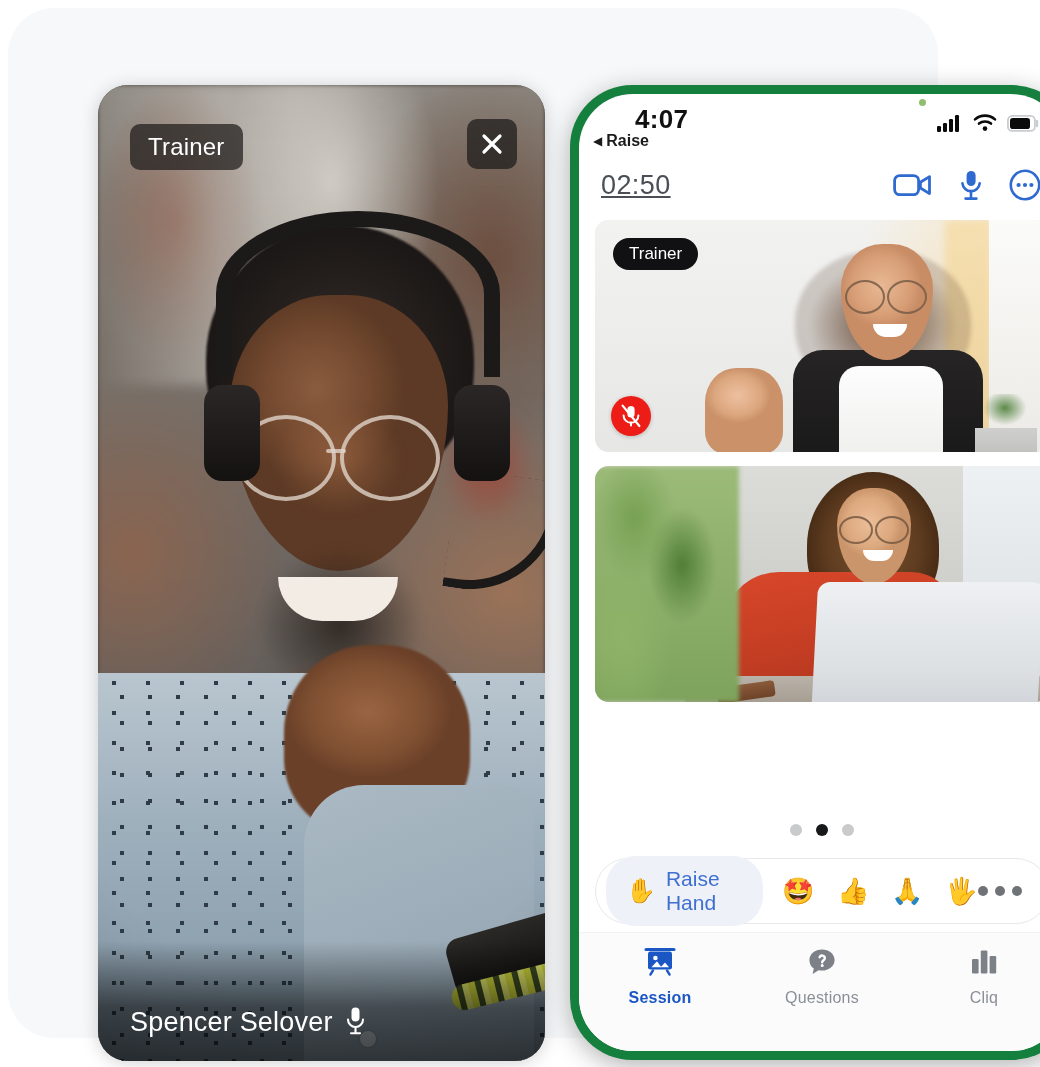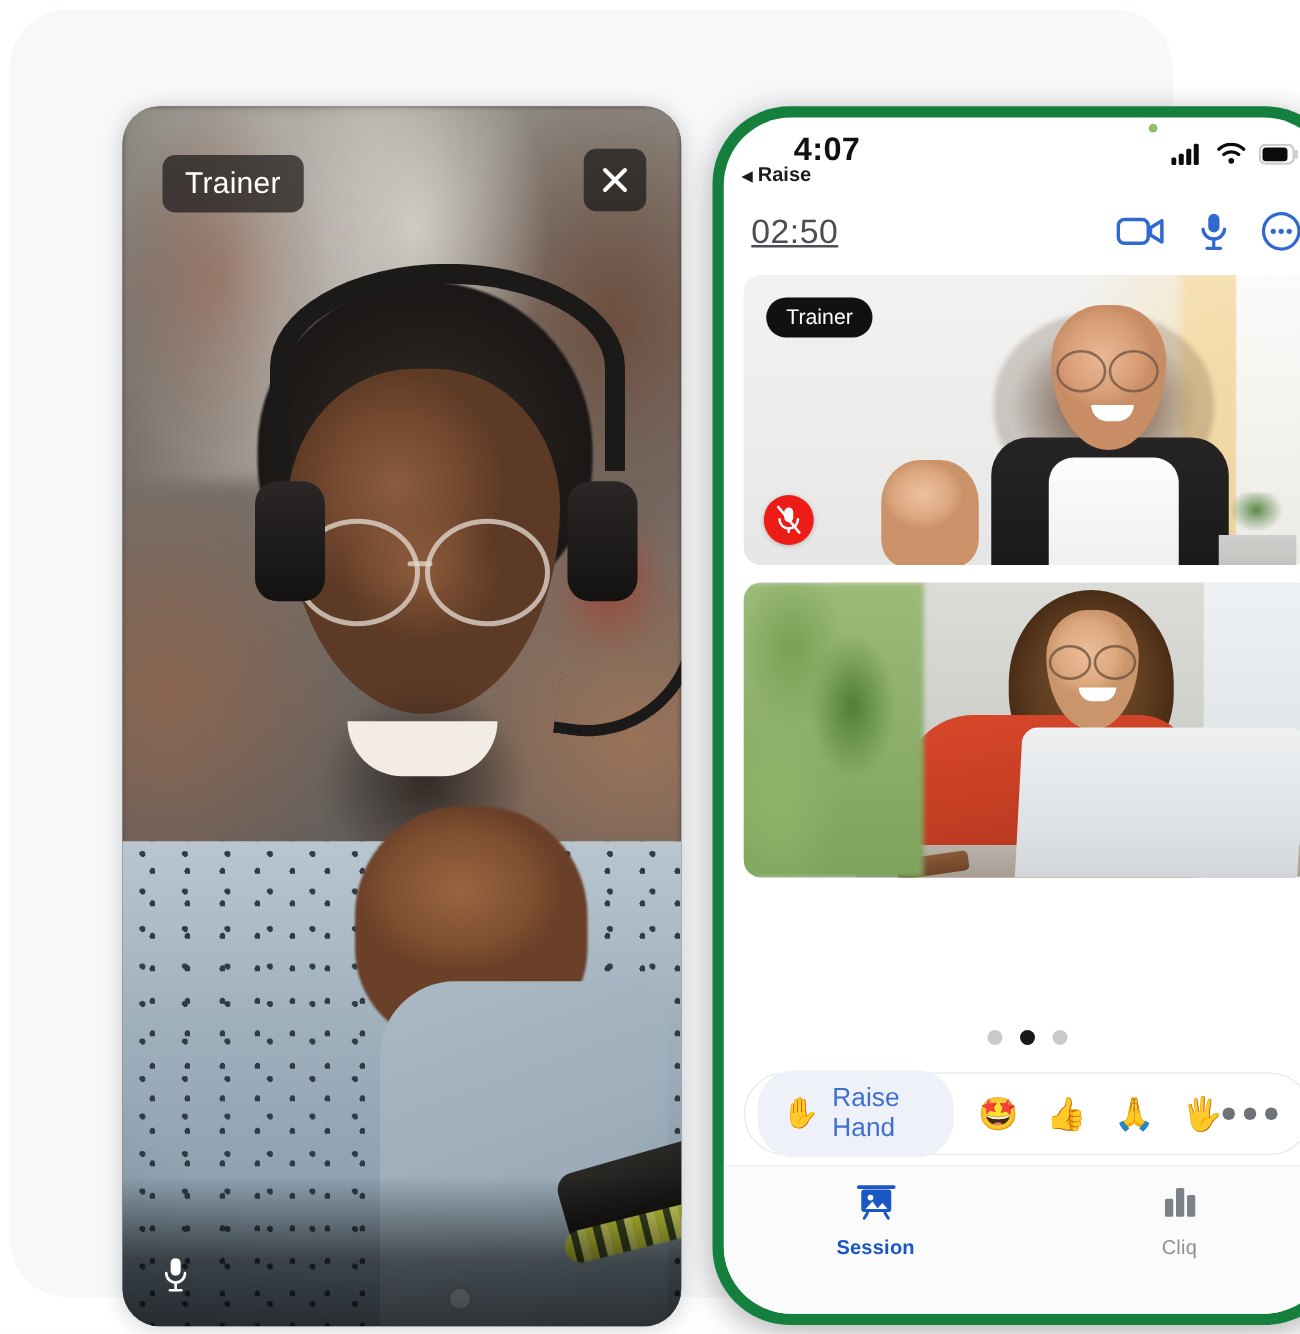--- a/index.html
+++ b/index.html
@@ -429,20 +429,21 @@
   <div class="trainer-badge-lg">Trainer</div>
 
   <div class="close-btn">
     <svg width="26" height="26" viewBox="0 0 26 26" aria-hidden="true">
       <path d="M5 5 L21 21 M21 5 L5 21" stroke="#ffffff" stroke-width="3.2" stroke-linecap="round"></path>
     </svg>
   </div>
 
   <div class="speaker-footer">
     <div class="speaker-name-row">
+      <span class="speaker-name">Spencer Selover</span>
       <span>
         <svg width="21" height="29" viewBox="0 0 21 29" aria-hidden="true">
           <rect x="6.5" y="1.5" width="8" height="14" rx="4" fill="#ffffff"></rect>
           <path d="M3 13.5a7.5 7.5 0 0 0 15 0" stroke="#ffffff" stroke-width="2.1" fill="none" stroke-linecap="round"></path>
           <path d="M10.5 21.5v5" stroke="#ffffff" stroke-width="2.1" stroke-linecap="round"></path>
           <path d="M6 27.2h9" stroke="#ffffff" stroke-width="2.1" stroke-linecap="round"></path>
         </svg>
       </span>
     </div>
   </div>
@@ -589,20 +590,30 @@
             <rect x="5" y="4.6" width="24" height="18" rx="2.4" fill="#1a56c4"></rect>
             <circle cx="12.4" cy="11" r="2.3" fill="#ffffff"></circle>
             <path d="M8.4 20.2 L14 14.2 L18.4 20.2 Z" fill="#ffffff"></path>
             <path d="M17.6 20.2 L22 15.4 L26 20.2 Z" fill="#ffffff"></path>
             <path d="M10 23.4 L7.4 27.6 M24 23.4 L26.6 27.6" stroke="#1a56c4" stroke-width="2.4" stroke-linecap="round"></path>
           </svg>
         </span>
         <span class="lbl">Session</span>
       </div>
 
+      <div class="tab">
+        <span>
+          <svg width="30" height="30" viewBox="0 0 30 30" aria-hidden="true">
+            <path d="M15 2.4c7 0 12.6 4.6 12.6 10.6S22 23.6 15 23.6a17 17 0 0 1-3.4-.34L5.6 27l1.2-5.5C4 19.6 2.4 16.6 2.4 13 2.4 7 8 2.4 15 2.4Z" fill="#7c8188"></path>
+            <path d="M12.6 10.2a2.7 2.7 0 0 1 5.2 1c0 1.9-2.6 2.1-2.6 4" stroke="#ffffff" stroke-width="2.4" fill="none" stroke-linecap="round"></path>
+            <circle cx="15.2" cy="18.6" r="1.5" fill="#ffffff"></circle>
+          </svg>
+        </span>
+        <span class="lbl">Questions</span>
+      </div>
 
       <div class="tab">
         <span>
           <svg width="30" height="30" viewBox="0 0 30 30" aria-hidden="true">
             <rect x="3" y="12" width="6.6" height="14.4" rx="1.2" fill="#7c8188"></rect>
             <rect x="11.8" y="3.4" width="6.6" height="23" rx="1.2" fill="#7c8188"></rect>
             <rect x="20.6" y="9" width="6.6" height="17.4" rx="1.2" fill="#7c8188"></rect>
           </svg>
         </span>
         <span class="lbl">Cliq</span>

